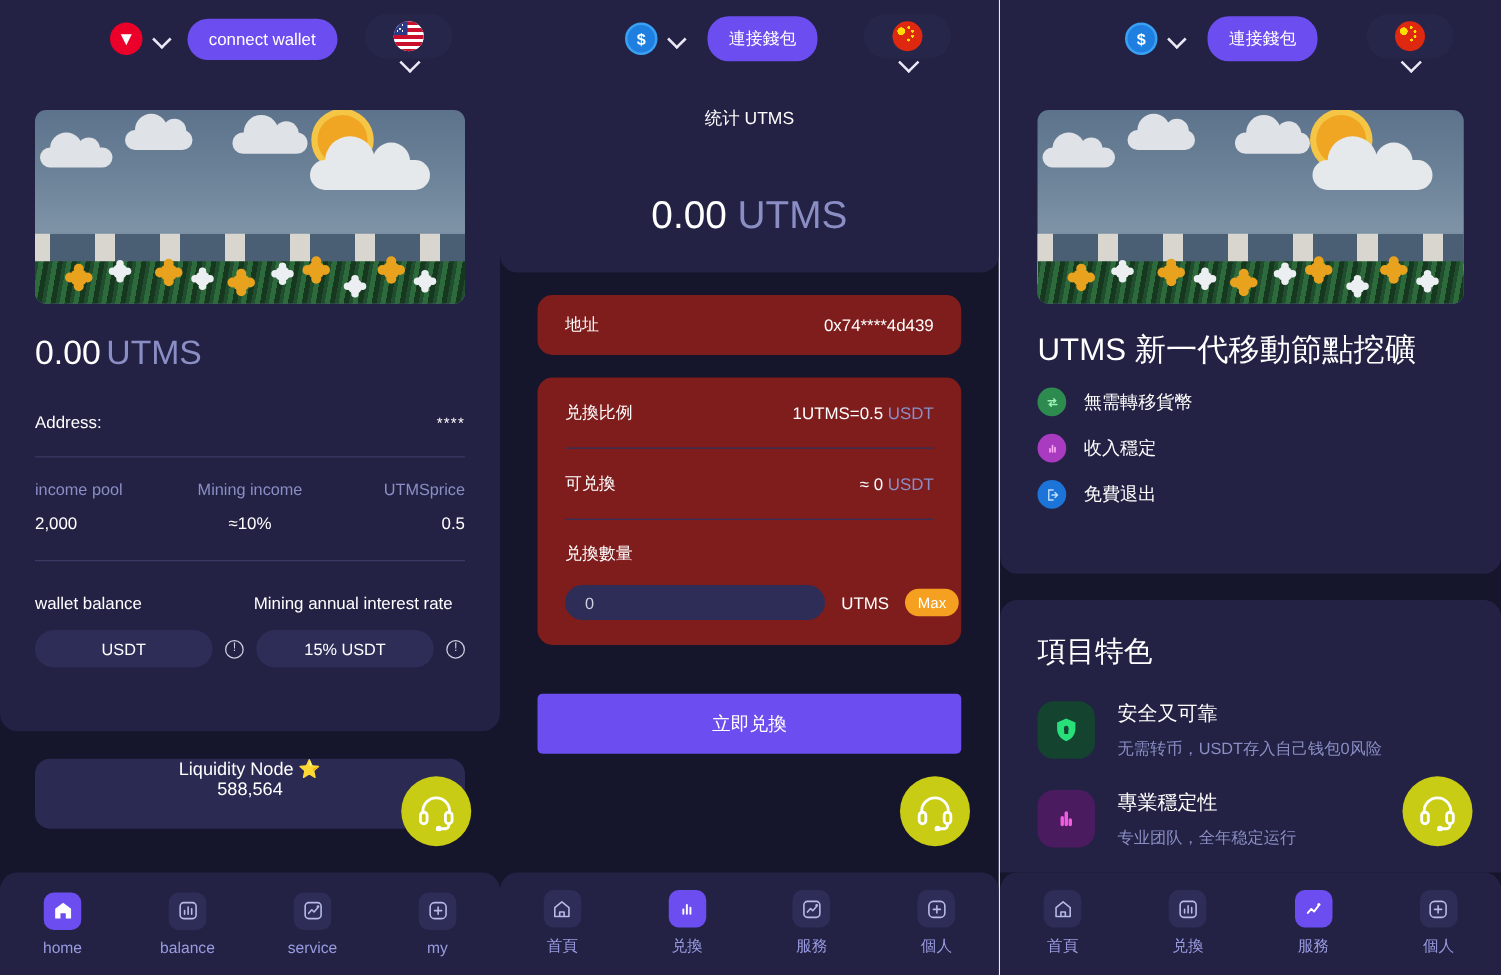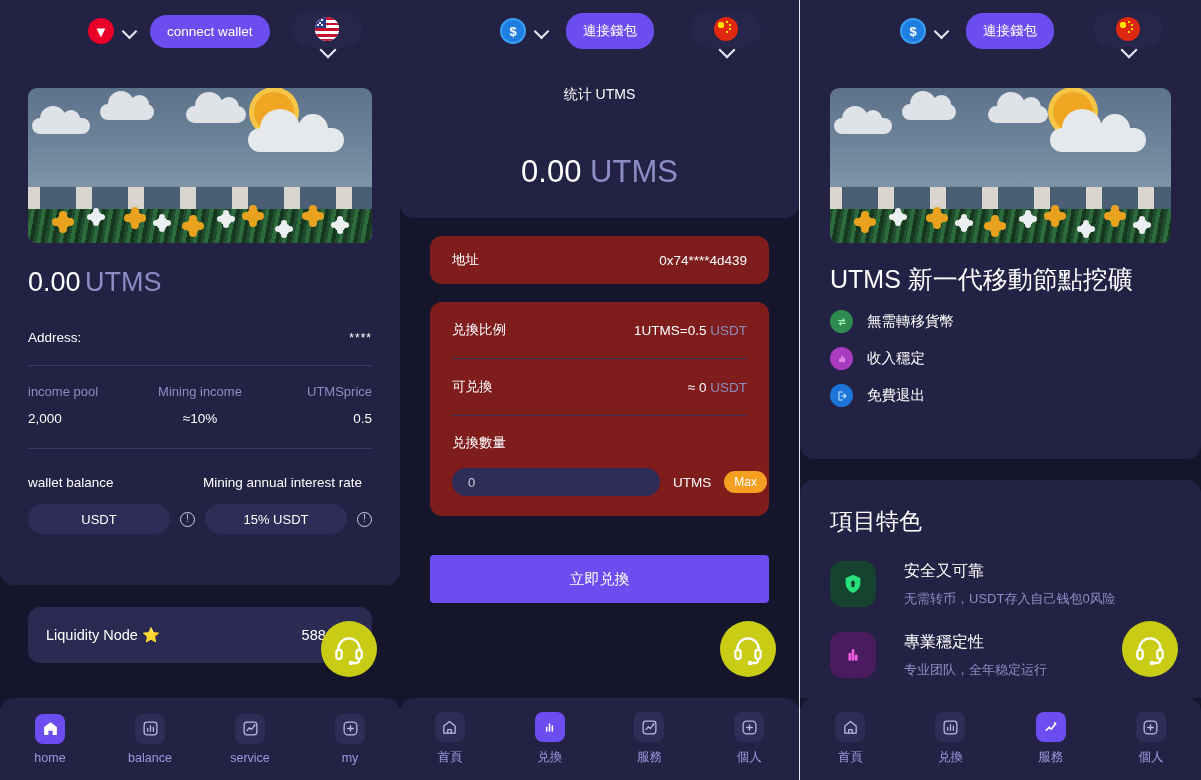--- a/index.html
+++ b/index.html
@@ -199,22 +199,22 @@
     display: flex; align-items: center; justify-content: center;
     color: #fff; font-size: 13px;
   }
   .info-i {
     width: 15px; height: 15px; border-radius: 50%; border: 1.4px solid #cfcfe2;
     color: #cfcfe2; font-size: 10px; line-height: 12px; text-align: center;
     flex: 0 0 auto;
   }
   .node-card {
     margin: 0 28px; background: #2b2a52; border-radius: 12px; height: 56px;
-    display: flex; align-items: center; justify-content: space-between;
-    padding: 0 18px; color: #fff; font-size: 14.5px;
+    display: flex; align-items: center; 
+    padding: 0 18px; color: #fff; font-size: 14.5px; flex-direction: column;
   }
   .node-val { color: #ffffff; }
 
   
   .botnav {
     position: absolute; left: 0; right: 0; bottom: 0; height: 82px;
     background: #232244; border-radius: 14px 14px 0 0;
     display: flex; align-items: center; z-index: 5;
   }
   .nav-item {
@@ -291,21 +291,21 @@
   }
   .feat-dot svg { width: 12px; height: 12px; }
   .feat-tx { color: #fff; font-size: 14.5px; }
   .c-sub { margin: 22px 30px 0 30px; font-size: 13.5px; color: #8a8ec4; }
   .c-sub .hl { color: #fff; }
   .card-c {
     position: absolute; left: 0; right: 0; top: 480px; bottom: 82px;
     background: #232244; border-radius: 14px 14px 0 0;
   }
   .card-c-title { margin: 26px 30px 0 30px; color: #fff; font-size: 23px; }
-  .big-feat { margin: 24px 30px 0 30px; display: flex; gap: 28px; align-items: flex-start; }
+  .big-feat { margin: 24px 30px 0 30px; display: flex; gap: 18px; align-items: flex-start; }
   .bf-ico {
     width: 46px; height: 46px; border-radius: 13px; flex: 0 0 auto;
     display: flex; align-items: center; justify-content: center;
   }
   .bf-ico svg { width: 22px; height: 22px; }
   .bf-h { color: #fff; font-size: 16px; }
   .bf-p { color: #8a8ec4; font-size: 13px; margin-top: 8px; }
 </style>
 </head>
 <body>

